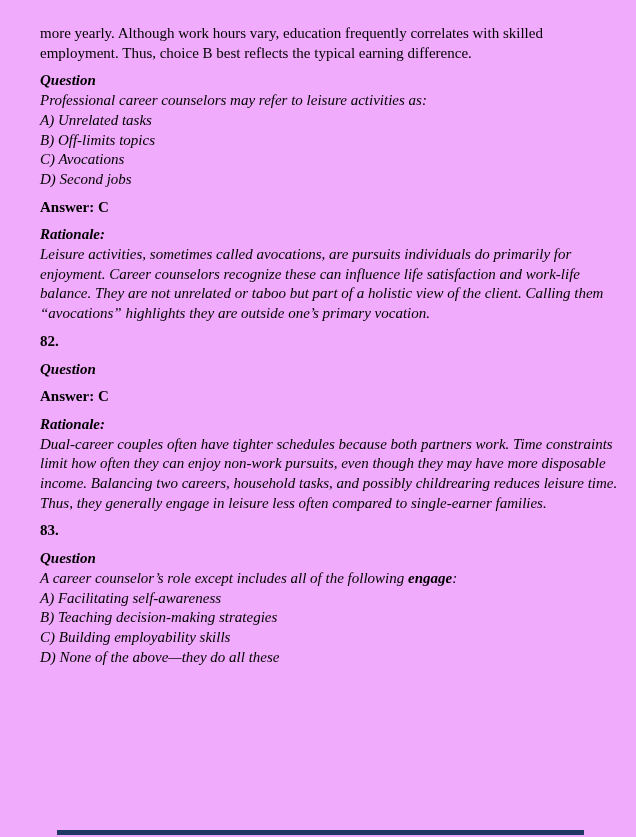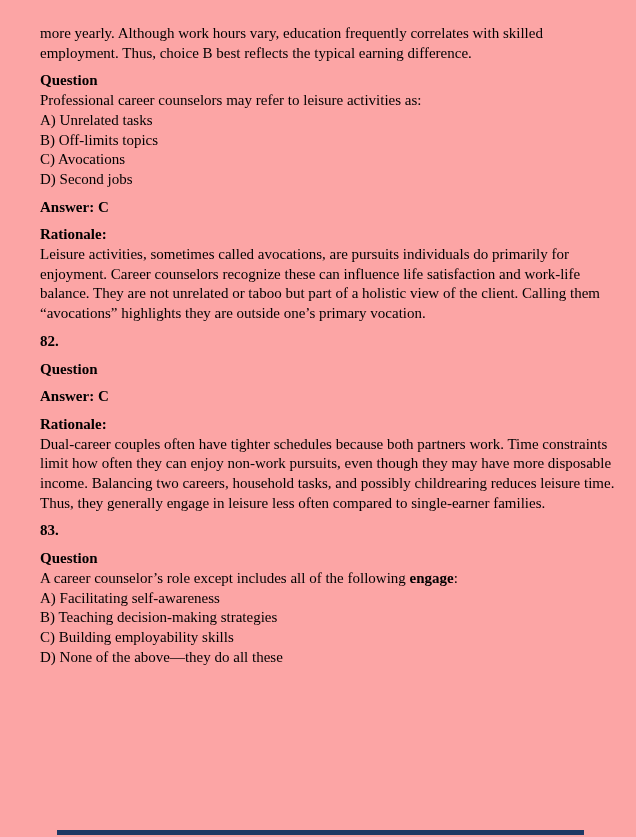--- a/index.html
+++ b/index.html
@@ -7,32 +7,32 @@
     padding: 0;
     background: #ffffff;
   }
   .page {
     position: relative;
     width: 636px;
     height: 837px;
     box-sizing: border-box;
     padding: 24px 40px 0 40px;
     overflow: hidden;
-    background: #fca5a5;
+    background: #f0abfc;
     color: #000000;
     font-family: "Liberation Serif", "DejaVu Serif", serif;
     font-size: 15px;
     line-height: 19.7px;
   }
   p.block {
     margin: 0 0 8px 0;
     padding: 0;
   }
   .bold { font-weight: bold; }
-  .line { display: block; white-space: pre; }
+  .line { display: block; white-space: pre; font-style: italic; }
   .pre  { white-space: pre; }
   .bottom-bar {
     position: absolute;
     left: 57px;
     top: 830px;
     width: 527px;
     height: 5px;
     background: #1f3864;
   }
 </style>

